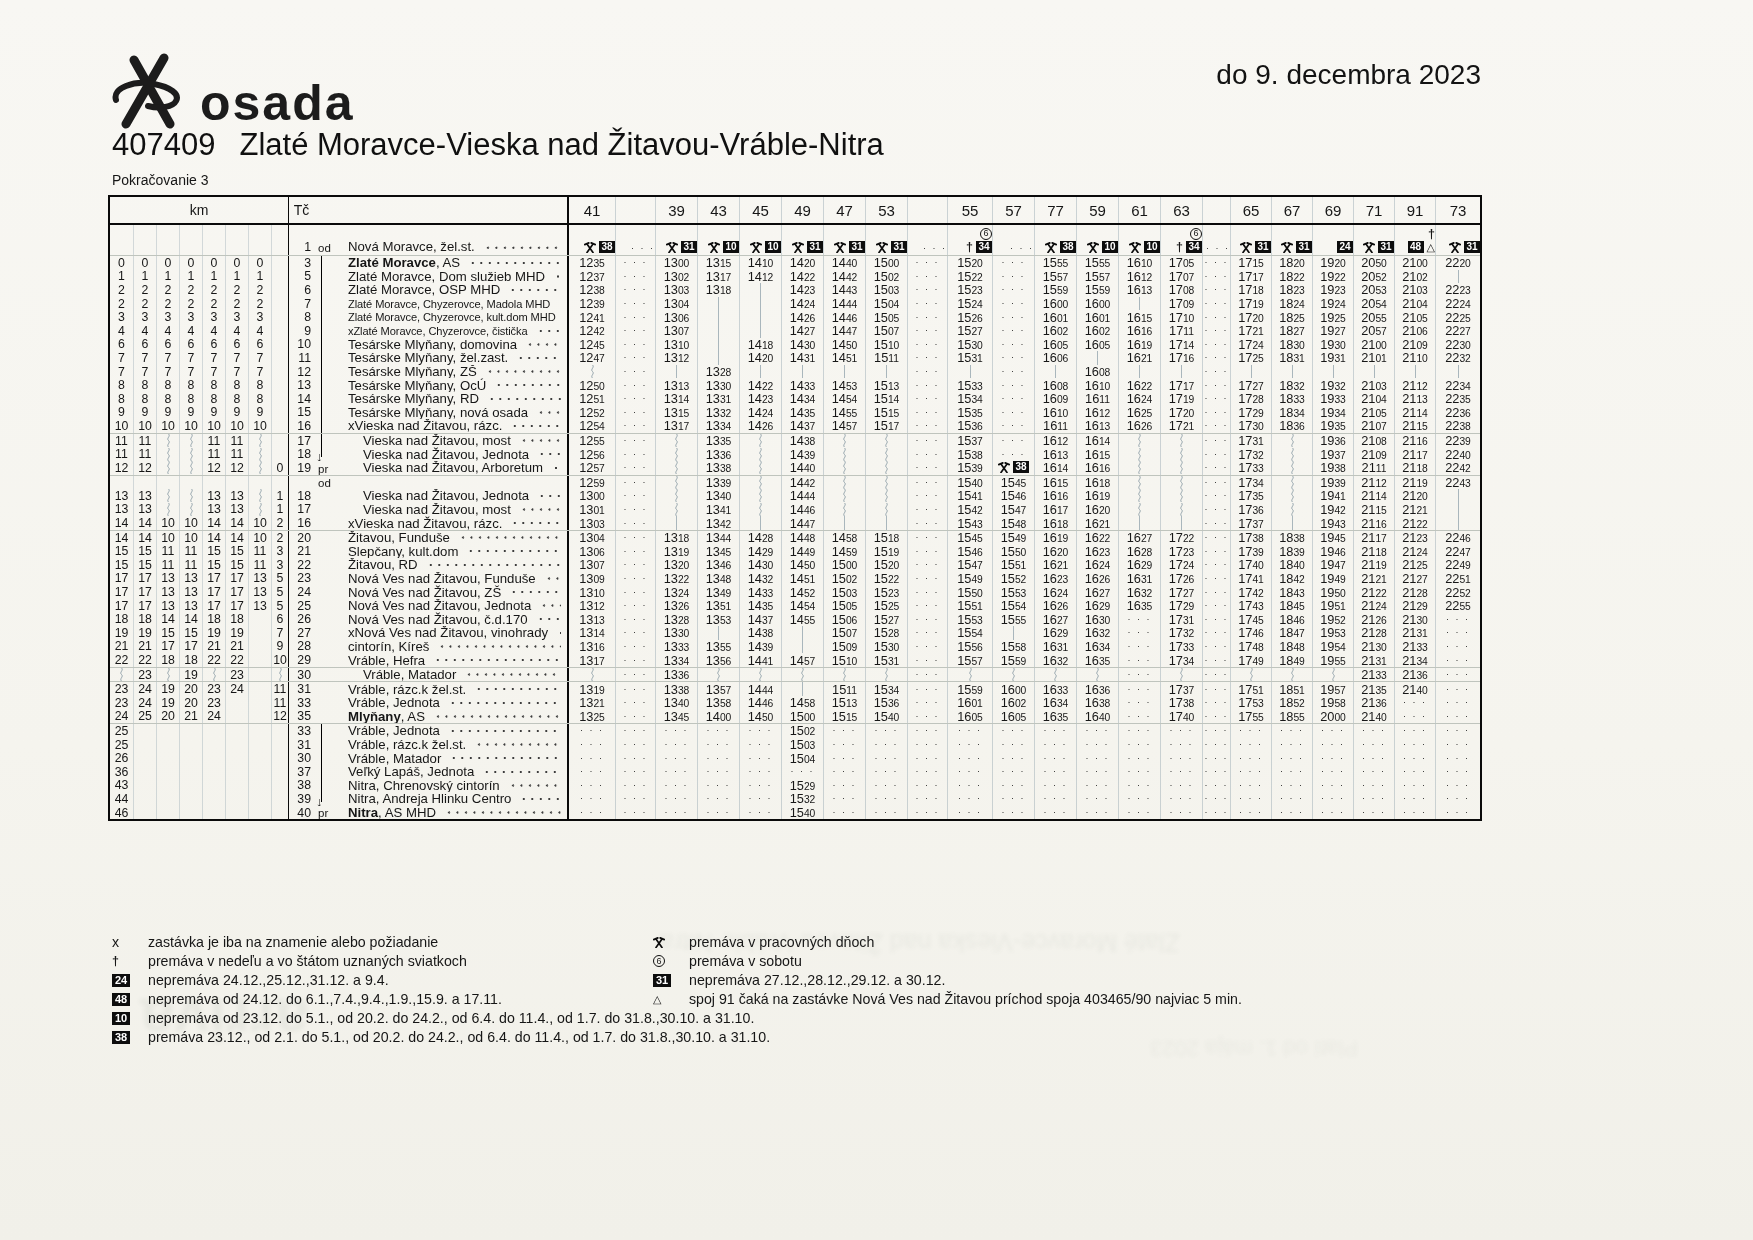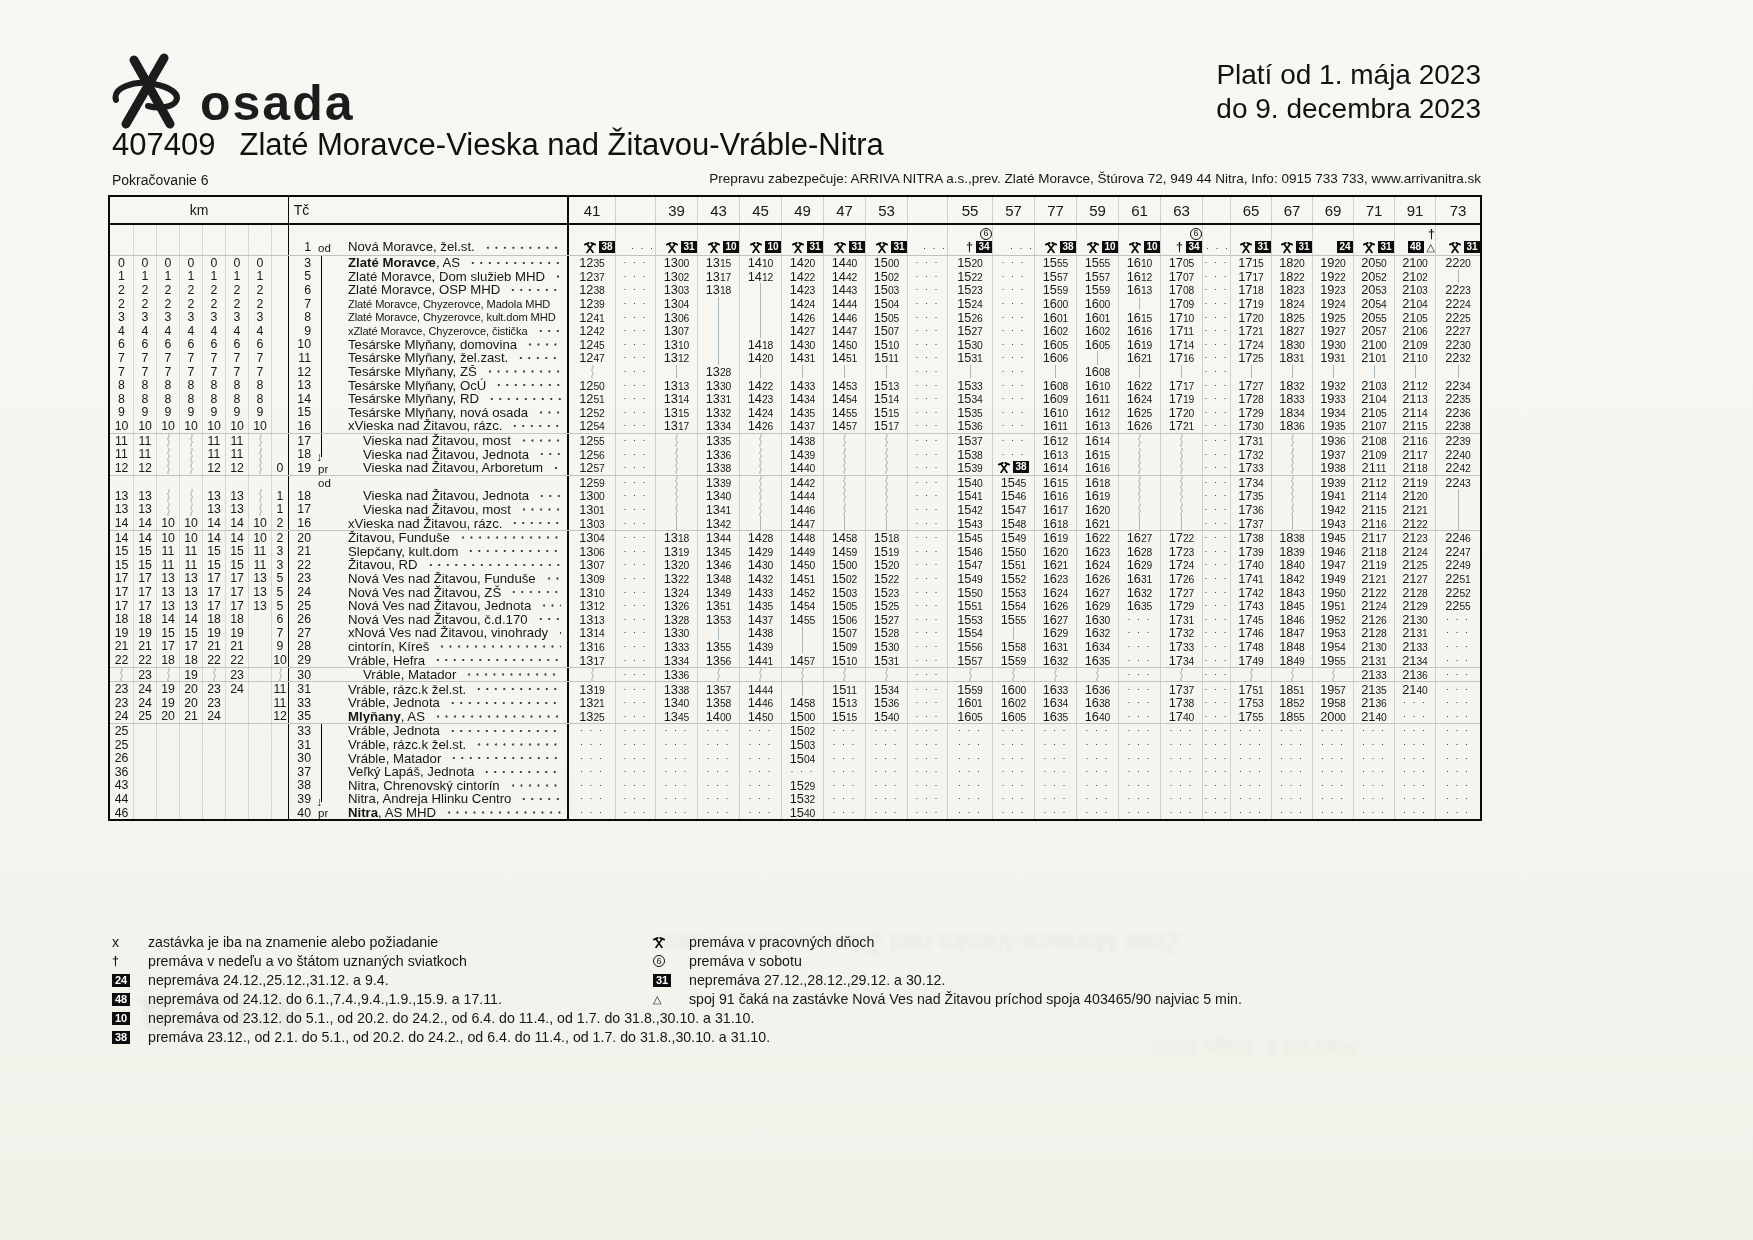--- a/index.html
+++ b/index.html
@@ -89,30 +89,28 @@
           <path d="M14 74 L52 8" stroke-width="9"></path>
           <path d="M58 74 L22 10" stroke-width="9"></path>
           <path d="M4 50 c-4 -12 18 -20 38 -16 c16 3 26 10 22 17 c-3 6 -16 8 -28 5" stroke-width="6"></path>
         </g>
       </svg>
     </span>
     <span class="word">osada</span>
   </div>
 
   <div class="validity">
-    <div>Platí od 1. mája 2023</div>
     <div>do 9. decembra 2023</div>
   </div>
 
   <div class="title">
     <span class="rno">407409</span><span>Zlaté Moravce-Vieska nad Žitavou-Vráble-Nitra</span>
   </div>
 
-  <div class="subline-left">Pokračovanie 6</div>
-  <div class="subline-right">Prepravu zabezpečuje: ARRIVA NITRA a.s.,prev. Zlaté Moravce, Štúrova 72,  949 44 Nitra, Info: 0915 733 733, www.arrivanitra.sk</div>
+  <div class="subline-left">Pokračovanie 3</div>
 
   <div id="ttable">
       <div class="trow head">
         <div class="cell ckmh">km</div>
         <div class="cell ctc hd">Tč</div>
         <div class="cell" style="width:253px"></div>
         <div class="cell thead tfirst" style="width:48px">41</div>
         <div class="cell thead" style="width:40px"></div>
         <div class="cell thead" style="width:42px">39</div>
         <div class="cell thead" style="width:42px">43</div>

